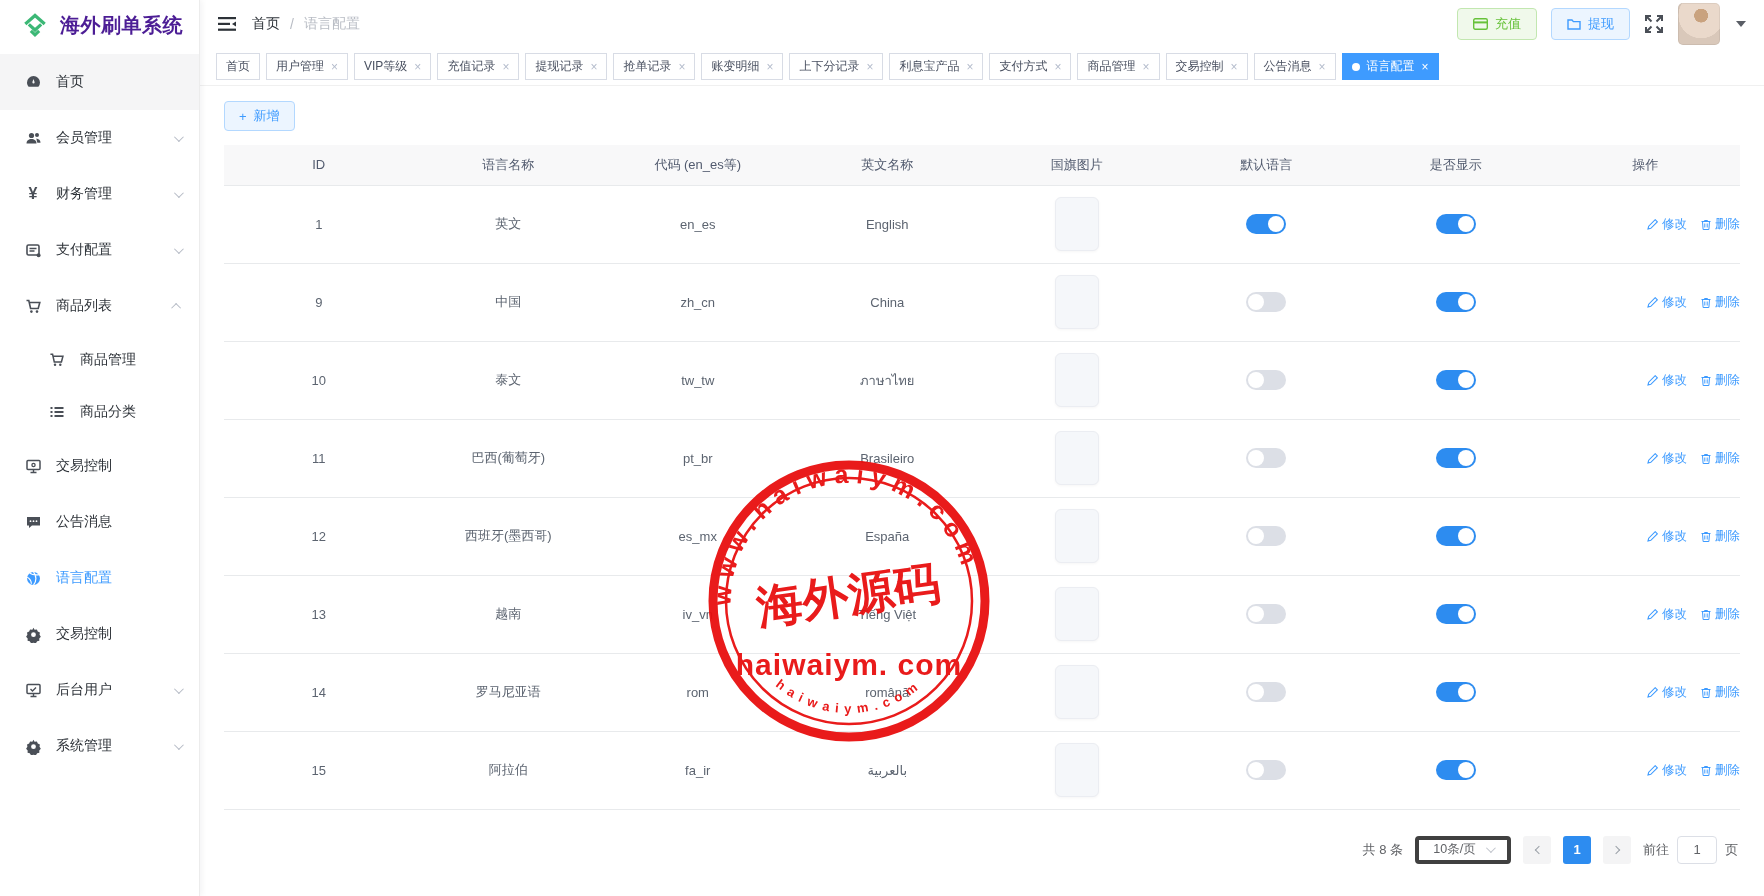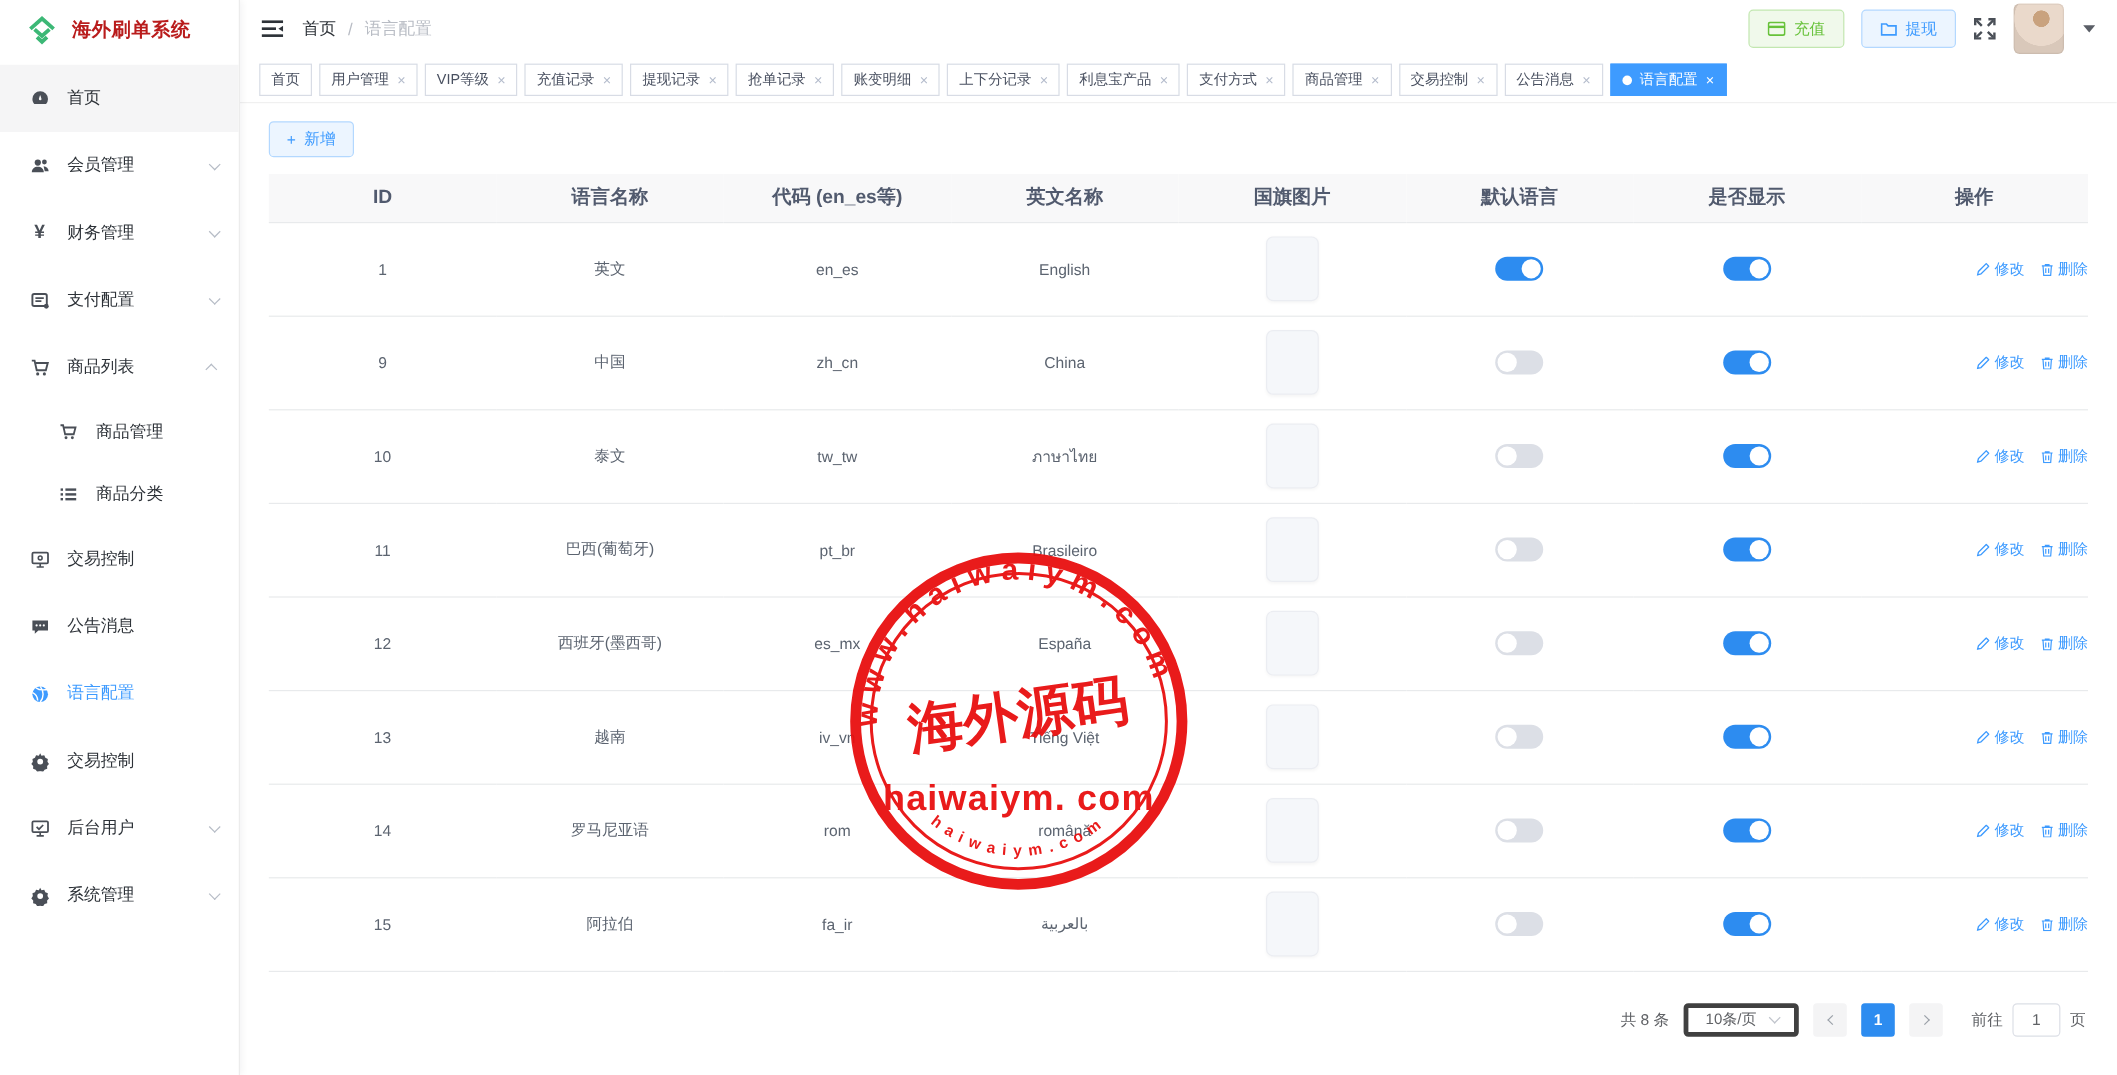--- a/index.html
+++ b/index.html
@@ -4,21 +4,21 @@
 <style>
   * { margin:0; padding:0; box-sizing:border-box; }
   html,body { width:1764px; height:896px; overflow:hidden; background:#fff;
     font-family:"Liberation Sans","DejaVu Sans",sans-serif; color:#303133; }
   .app { position:relative; width:1764px; height:896px; }
 
   
   .sidebar { position:absolute; left:0; top:0; width:200px; height:896px; background:#fff;
     border-right:1px solid #ececec; box-shadow:2px 0 6px rgba(0,21,41,.05); z-index:5; }
   .logo-bar { height:50px; display:flex; align-items:center; padding-left:22px; gap:12px; }
-  .logo-title { font-size:16px; font-weight:bold; color:#b91c1c; letter-spacing:.5px; }
+  .logo-title { font-size:20px; font-weight:bold; color:#4c1d95; letter-spacing:.5px; }
   .menu { margin-top:4px; }
   .menu-item { height:56px; display:flex; align-items:center; gap:14px; padding:0 18px 0 24px;
     font-size:14px; color:#2d3238; cursor:pointer; }
   .menu-item .mlabel { flex:1; }
   .menu-item.homebg { background:#f5f5f6; }
   .menu-item.sub { padding-left:48px; height:52px; }
   .menu-item.selected, .menu-item.selected .mlabel { color:#3e9bff; }
   .micon { width:18px; height:18px; display:flex; align-items:center; justify-content:center;
     color:#4a4f57; font-weight:bold; }
   .menu-item.selected .micon { color:#3e9bff; }
@@ -51,21 +51,21 @@
   .tag .x { color:#b4bccc; font-size:12px; line-height:1; }
   .tag.active { background:#3e9bff; border-color:#3e9bff; color:#fff; }
   .tag.active .x { color:#fff; }
   .tag .dot { display:none; width:8px; height:8px; border-radius:50%; background:#fff; }
   .tag.active .dot { display:inline-block; }
 
   
   .content { padding:15px 24px 0 24px; }
   .btn.add { height:30px; padding:0 14px; font-size:13px; }
   table { width:100%; border-collapse:collapse; table-layout:fixed; margin-top:14px; }
-  th { height:40px; background:#f8f8f9; color:#515a6e; font-size:16px; font-weight:bold;
+  th { height:40px; background:#f8f8f9; color:#515a6e; font-size:13px; font-weight:normal;
     border-bottom:1px solid #e8eaec; text-align:center; }
   td { height:78px; text-align:center; font-size:13px; color:#5c6470; border-bottom:1px solid #e8eaec; }
   .flagbox { width:44px; height:54px; margin:0 auto; background:#f5f7fa; border:1px solid #ebedf2;
     border-radius:6px; box-shadow:0 1px 3px rgba(0,0,0,.04); }
   .switch { position:relative; width:40px; height:20px; border-radius:10px; background:#dcdfe6;
     margin:0 auto; cursor:pointer; transition:none; }
   .switch::after { content:""; position:absolute; top:2px; left:2px; width:16px; height:16px;
     border-radius:50%; background:#fff; }
   .switch.on { background:#2d8cf0; }
   .switch.on::after { left:auto; right:2px; }
@@ -77,21 +77,21 @@
     padding:26px 2px 0 0; font-size:13px; color:#606266; }
   .psel { width:96px; height:28px; border:4px solid #404040; border-radius:4px; display:flex;
     align-items:center; justify-content:center; gap:10px; color:#606266; font-size:12.5px; cursor:pointer; }
   .psel .chev { border-color:#c0c4cc; }
   .pbtn { min-width:28px; height:28px; border-radius:3px; background:#f4f4f5; display:flex;
     align-items:center; justify-content:center; cursor:pointer; }
   .pbtn .chev { border-color:#9aa0a8; width:6px; height:6px; }
   .chev.left  { transform:rotate(135deg); margin-left:3px; }
   .chev.right { transform:rotate(-45deg); margin-right:3px; }
   .pbtn.cur { background:#2d8cf0; color:#fff; font-weight:bold; font-size:13px; }
-  .goto { display:flex; align-items:center; gap:8px; margin-left:12px; }
+  .goto { display:flex; align-items:center; gap:8px; }
   .ginput { width:40px; height:28px; border:1px solid #dcdfe6; border-radius:4px; text-align:center;
     font-size:13px; color:#606266; font-family:inherit; }
 
   
   .stamp { position:absolute; left:699px; top:451px; width:300px; height:300px; z-index:20;
     opacity:.95; pointer-events:none; }
   .stamp text { fill:#e80f0f; }
   .arc-main { font-size:25px; font-weight:bold; letter-spacing:7px; }
   .cn-text  { font-size:46px; font-weight:bold; font-family:"DejaVu Serif","Liberation Serif",serif; }
   .domain-text { font-size:30px; font-weight:bold; letter-spacing:1px; }

